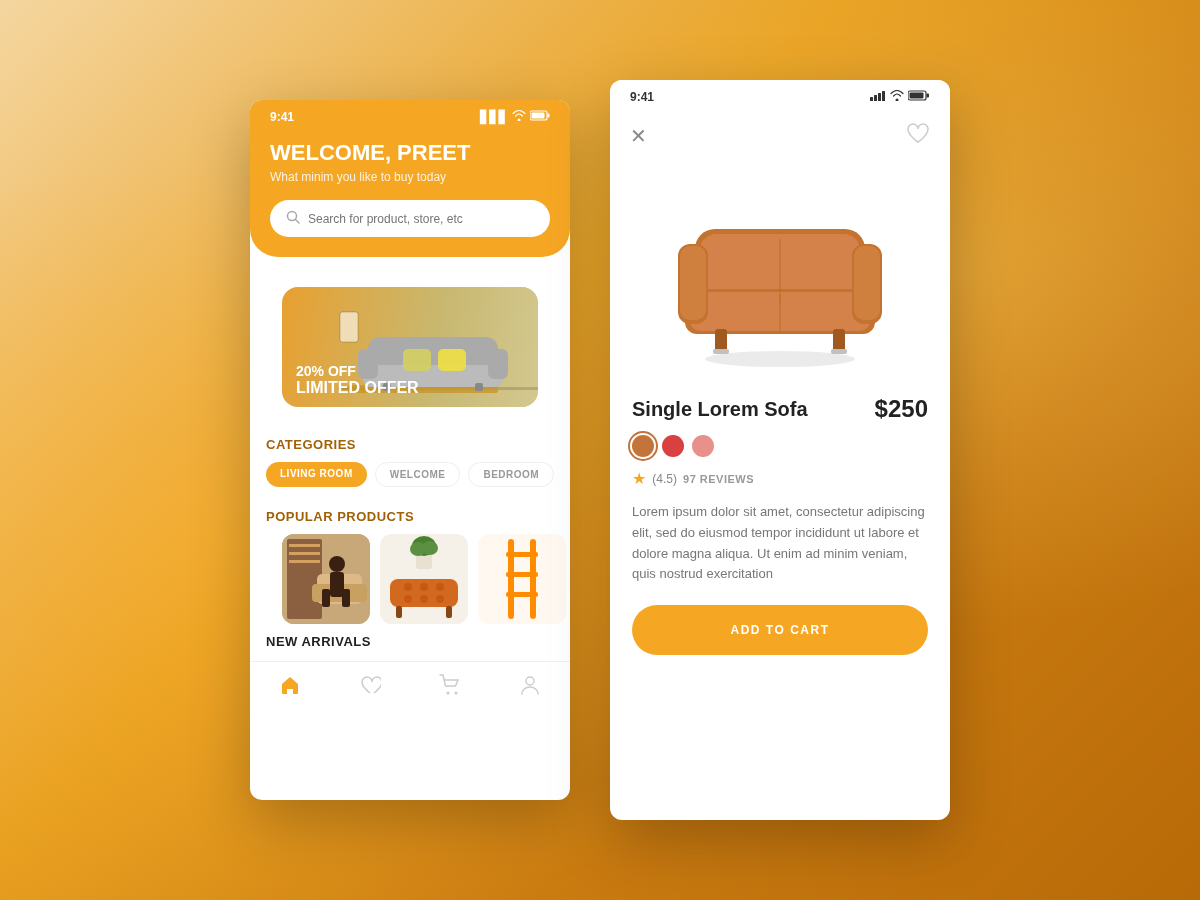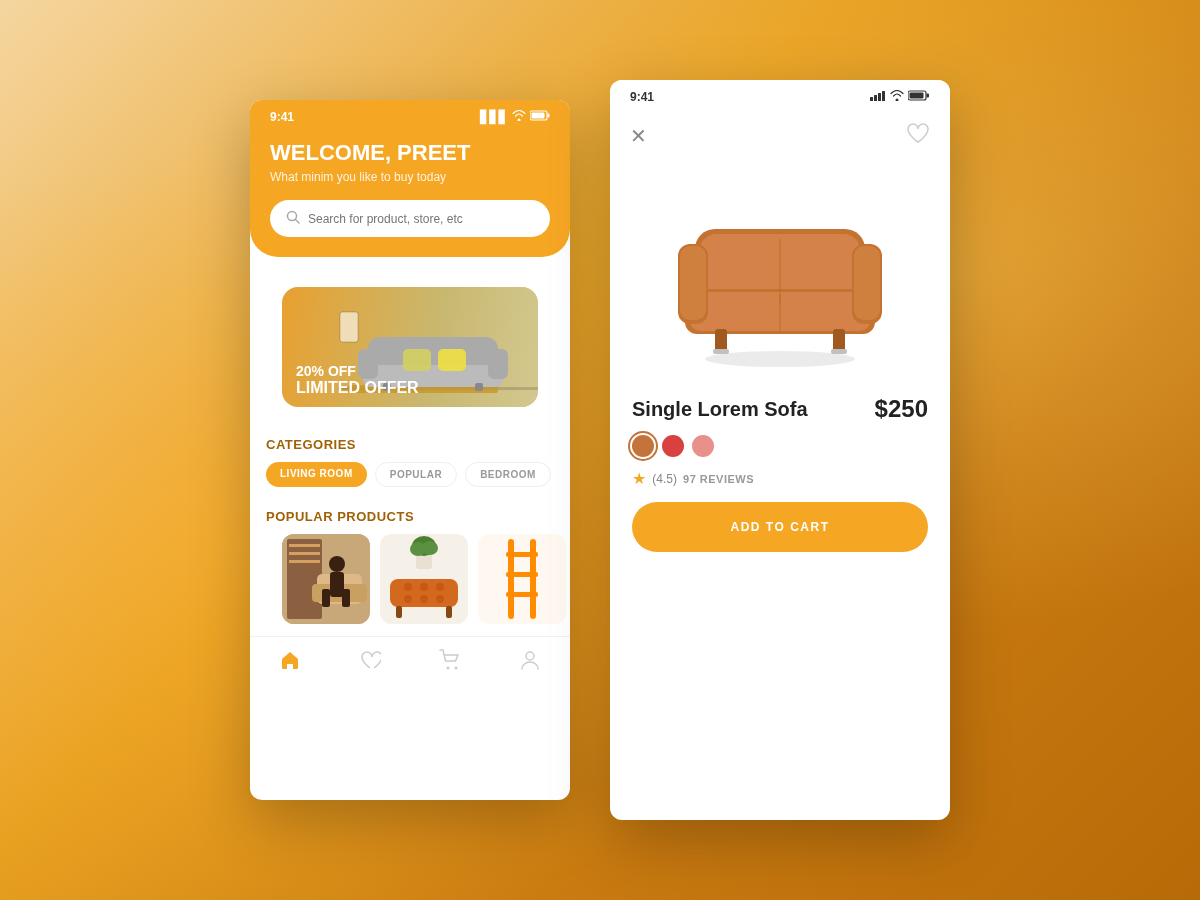--- a/index.html
+++ b/index.html
@@ -425,21 +425,21 @@
         <div class="banner-percent">20% OFF</div>
         <div class="banner-offer">LIMITED OFFER</div>
       </div>
     </div>
   </div>
 
   <div class="section">
     <div class="section-title">CATEGORIES</div>
     <div class="categories">
       <div class="category-pill active">LIVING ROOM</div>
-      <div class="category-pill inactive">POPULAR</div>
+      <div class="category-pill inactive">WELCOME</div>
       <div class="category-pill inactive">BEDROOM</div>
 
     </div>
   </div>
 
   <div class="section" style="padding-bottom:4px">
     <div class="section-title">POPULAR PRODUCTS</div>
     <div class="products-grid">
 
       <div class="product-card" style="background:linear-gradient(135deg,#b8a080 0%,#d4b896 100%);position:relative;overflow:hidden;">
@@ -490,20 +490,21 @@
           <rect x="30" y="5" width="6" height="80" rx="3" fill="#FF8C00"></rect>
           <rect x="52" y="5" width="6" height="80" rx="3" fill="#FF8C00"></rect>
           <rect x="28" y="18" width="32" height="5" rx="2" fill="#FF8C00"></rect>
           <rect x="28" y="38" width="32" height="5" rx="2" fill="#FF8C00"></rect>
           <rect x="28" y="58" width="32" height="5" rx="2" fill="#FF8C00"></rect>
         </svg>
       </div>
     </div>
   </div>
 
+  <div class="new-arrivals">NEW ARRIVALS</div>
 
   <div class="bottom-nav">
     <div class="nav-icon active">
       <svg width="22" height="22" viewBox="0 0 22 22" fill="none">
         <path d="M3 10L11 3l8 7v9a1 1 0 01-1 1H14v-5H8v5H4a1 1 0 01-1-1V10z" fill="#F5A623"></path>
       </svg>
     </div>
     <div class="nav-icon">
       <svg width="22" height="22" viewBox="0 0 22 22" fill="none">
         <path d="M11 19s-8-5.5-8-11a5 5 0 0110 0 5 5 0 0110 0c0 5.5-8 11-8 11" stroke="#ccc" stroke-width="1.5" fill="none"></path>
@@ -604,16 +605,17 @@
       <div class="swatch swatch-red"></div>
       <div class="swatch swatch-pink"></div>
     </div>
 
     <div class="rating-row">
       <span class="star">★</span>
       <span class="rating-score">(4.5)</span>
       <span class="review-count">97 REVIEWS</span>
     </div>
 
+    <div class="product-description">Lorem ipsum dolor sit amet, consectetur adipiscing elit, sed do eiusmod tempor incididunt ut labore et dolore magna aliqua. Ut enim ad minim veniam, quis nostrud exercitation</div>
 
     <button class="add-to-cart-btn">ADD TO CART</button>
   </div>
 </div>
 
 </body></html>

